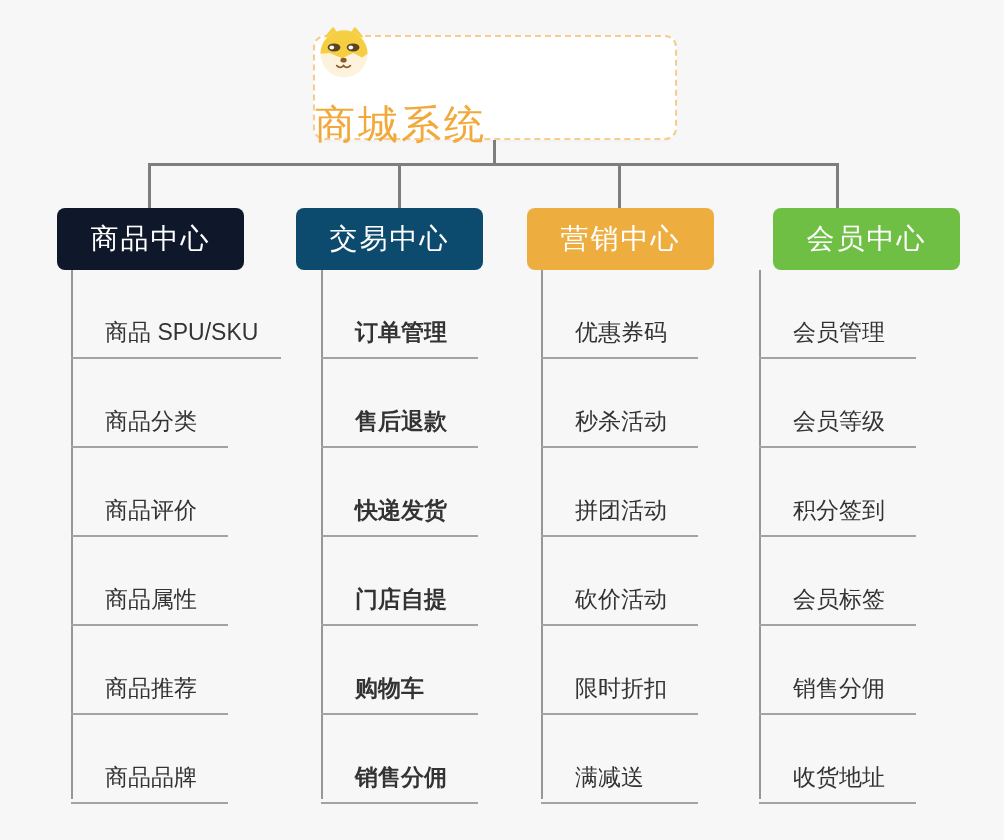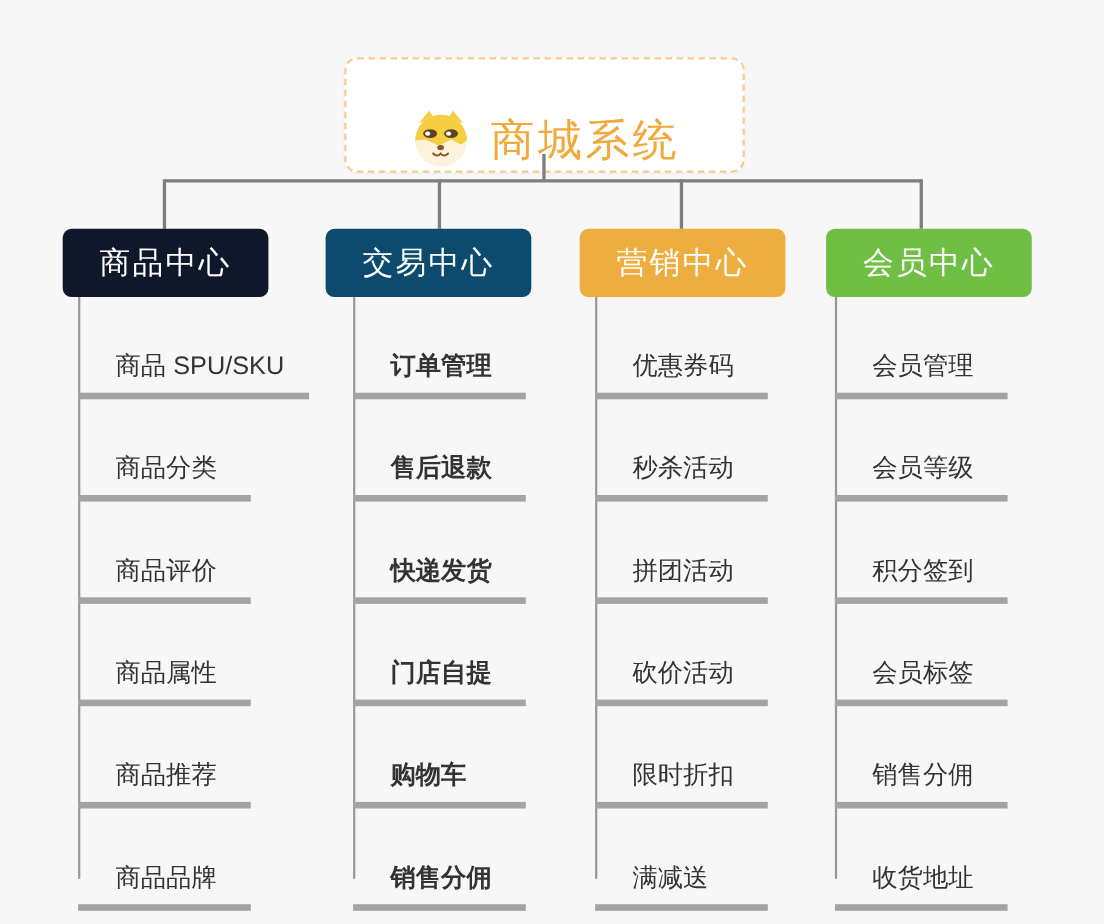--- a/index.html
+++ b/index.html
@@ -11,31 +11,32 @@
     position: relative;
     width: 1004px;
     height: 840px;
     background: #f7f7f7;
     overflow: hidden;
   }
 
   
   .root-node {
     position: absolute;
-    left: 313px; top: 52px;
+    left: 313px; top: 35px;
     width: 364px; height: 105px;
     background: #ffffff;
     border: 2px dashed #f6cd8f;
     border-radius: 12px;
     box-sizing: border-box;
     display: flex;
-    align-items: flex-end;
+    align-items: flex-start;
     justify-content: center;
     gap: 16px;
     box-shadow: 0 1px 3px rgba(0,0,0,0.04);
+    flex-direction: column;
   }
   .root-title {
     color: #f2a93b;
     font-size: 40px;
     font-weight: 500;
     letter-spacing: 3px;
     white-space: nowrap;
   }
   .doge { width: 58px; height: 58px; flex: 0 0 auto; }
 
@@ -61,21 +62,21 @@
     font-size: 28px;
     letter-spacing: 2px;
     display: flex;
     align-items: center;
     justify-content: center;
     box-sizing: border-box;
   }
   .branch-node.b1 { left: 57px;  background: #0f172a; }
   .branch-node.b2 { left: 296px; background: #0c4a6e; text-align: right; }
   .branch-node.b3 { left: 527px; background: #eeae3f; }
-  .branch-node.b4 { left: 751px; background: #6fbf44; }
+  .branch-node.b4 { left: 773px; background: #6fbf44; }
 
   
   .branch-col {
     position: absolute;
     top: 270px;
     width: 230px;
   }
   .branch-col.c1 { left: 71px; }
   .branch-col.c2 { left: 321px; font-weight: bold; }
   .branch-col.c3 { left: 541px; }
@@ -85,21 +86,21 @@
     left: 0; top: 0;
     width: 2px; height: 529px;
     background: #979797;
   }
   .item {
     position: relative;
     width: fit-content;
     min-width: 100px;
     margin-top: 46px;
     padding: 0 23px 9px 34px;
-    border-bottom: 6px solid #a3a3a3;
+    border-bottom: 2px solid #a3a3a3;
     font-size: 23px;
     line-height: 32px;
     color: #333333;
     white-space: nowrap;
   }
   .item:first-child { margin-top: 41px; }
 </style>
 </head>
 <body>
 

